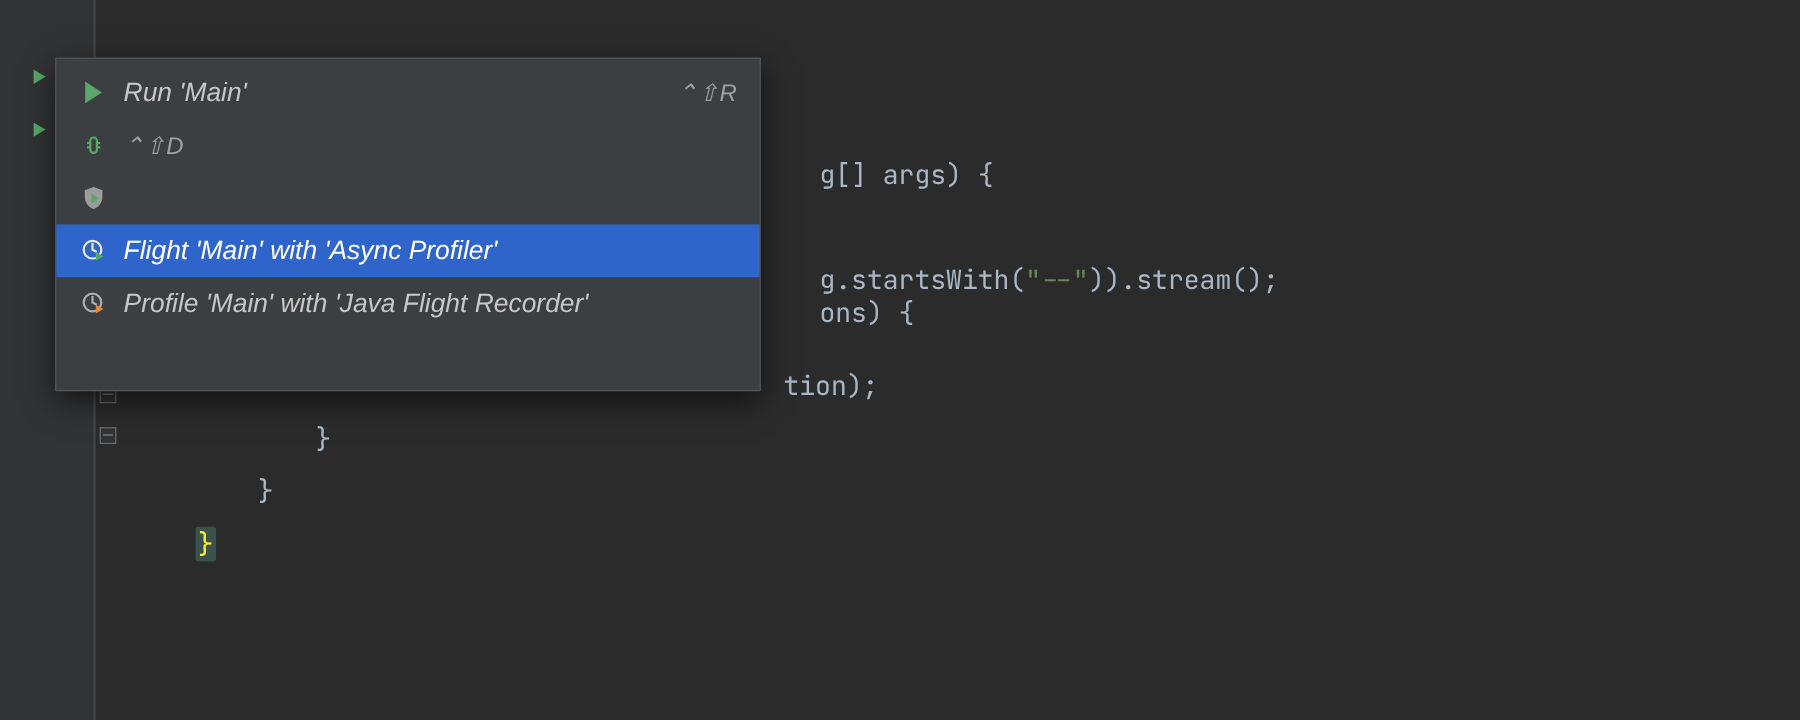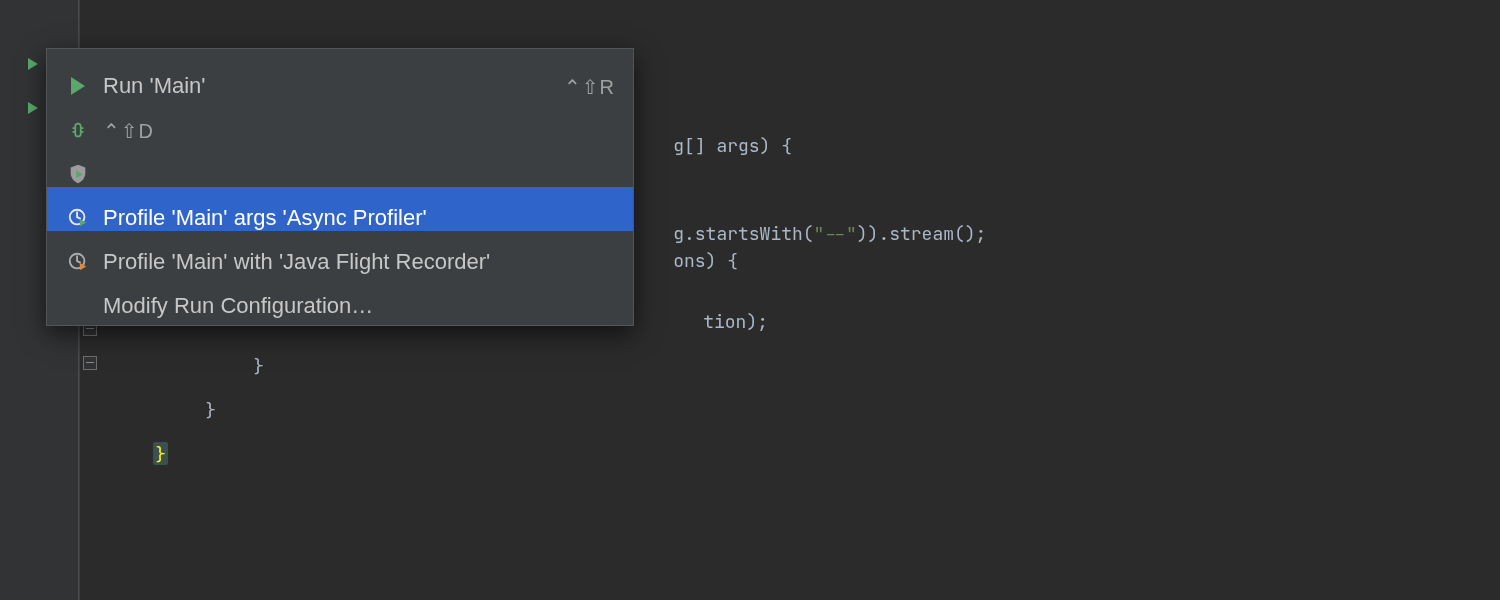--- a/index.html
+++ b/index.html
@@ -43,21 +43,21 @@
     left: 2px; right: 2px; top: 50%;
     height: 1px; background: #8a8a8a;
     transform: translateY(-1px);
   }
 
   
   .code {
     position: absolute;
     left: 100px; right: 0; top: 0; bottom: 0;
     font-family: "JetBrains Mono", "Menlo", "Consolas", monospace;
-    font-size: 18px;
+    font-size: 22px;
     line-height: 44px;
     white-space: pre;
     color: #a9b7c6;
   }
   .code-line { position: absolute; left: 0; right: 0; height: 44px; }
   .italic { font-style: italic; }
   .string { color: #6a8759; }
   .cursor-brace {
     background: #3b514d;
     color: #ffef28;
@@ -70,25 +70,26 @@
     position: absolute;
     left: 46px; top: 48px;
     width: 588px;
     background: #3c3f41;
     border: 1px solid #515658;
     box-shadow: 0 8px 24px rgba(0,0,0,0.6);
     padding: 6px 0;
   }
   .menu-item {
     display: flex;
-    align-items: flex-end;
+    align-items: center;
     height: 44px;
     padding: 0 18px;
     color: #c7c7c7;
     cursor: default;
+    font-style: italic;
   }
   .menu-item.selected {
     background: #2f65ca;
     color: #ffffff;
   }
   .menu-item .mi-icon {
     width: 26px; height: 26px;
     margin-right: 12px;
     flex: 0 0 26px;
     display: flex; align-items: center; justify-content: center;
@@ -135,21 +136,21 @@
 <div class="code">
   <div class="code-line" style="top:80px; left:530px">
     <span>g[] args) {</span>
   </div>
   <div class="code-line" style="top:168px; left:530px">
     <span>g.startsWith(</span><span class="string">"--"</span><span>)).stream();</span>
   </div>
   <div class="code-line" style="top:195px; left:530px">
     <span>ons) {</span>
   </div>
-  <div class="code-line" style="top:256px; left:560px">
+  <div class="code-line" style="top:256px; left:500px">
     <span>tion);</span>
   </div>
   <div class="code-line" style="top:300px; left:110px">
     <span>}</span>
   </div>
   <div class="code-line" style="top:344px; left:62px">
     <span>}</span>
   </div>
   <div class="code-line" style="top:388px; left:10px">
     <span class="cursor-brace">}</span>
@@ -186,35 +187,34 @@
   </div>
 
   <div class="menu-item selected">
     <span class="mi-icon">
       <svg width="22" height="22" viewBox="0 0 24 24">
         <circle cx="11" cy="11" r="8" fill="none" stroke="#e8e8e8" stroke-width="2"></circle>
         <path d="M11 5v6l4 2" fill="none" stroke="#e8e8e8" stroke-width="2"></path>
         <path fill="#59a869" d="M14 13l7 4-7 4z"></path>
       </svg>
     </span>
-    <span class="mi-label">Profile 'Main' args 'Async Profiler'</span>
+    <span class="mi-label">Flight 'Main' with 'Async Profiler'</span>
     <span class="mi-shortcut"></span>
   </div>
 
   <div class="menu-item">
     <span class="mi-icon">
       <svg width="22" height="22" viewBox="0 0 24 24">
         <circle cx="11" cy="11" r="8" fill="none" stroke="#adadad" stroke-width="2"></circle>
         <path d="M11 5v6l4 2" fill="none" stroke="#adadad" stroke-width="2"></path>
         <path fill="#e2883c" d="M14 13l7 4-7 4z"></path>
       </svg>
     </span>
     <span class="mi-label">Profile 'Main' with 'Java Flight Recorder'</span>
     <span class="mi-shortcut"></span>
   </div>
 
   <div class="menu-item">
     <span class="mi-icon"></span>
-    <span class="mi-label">Modify Run Configuration…</span>
     <span class="mi-shortcut"></span>
   </div>
 
 </div>
 
 </body></html>

